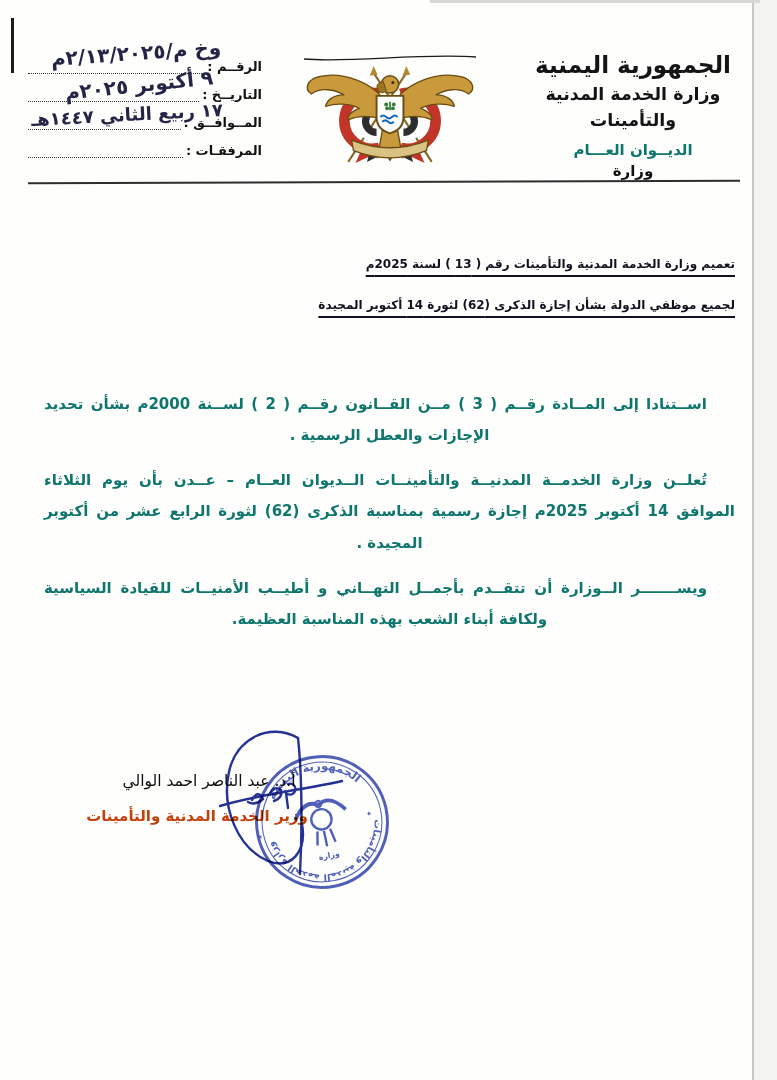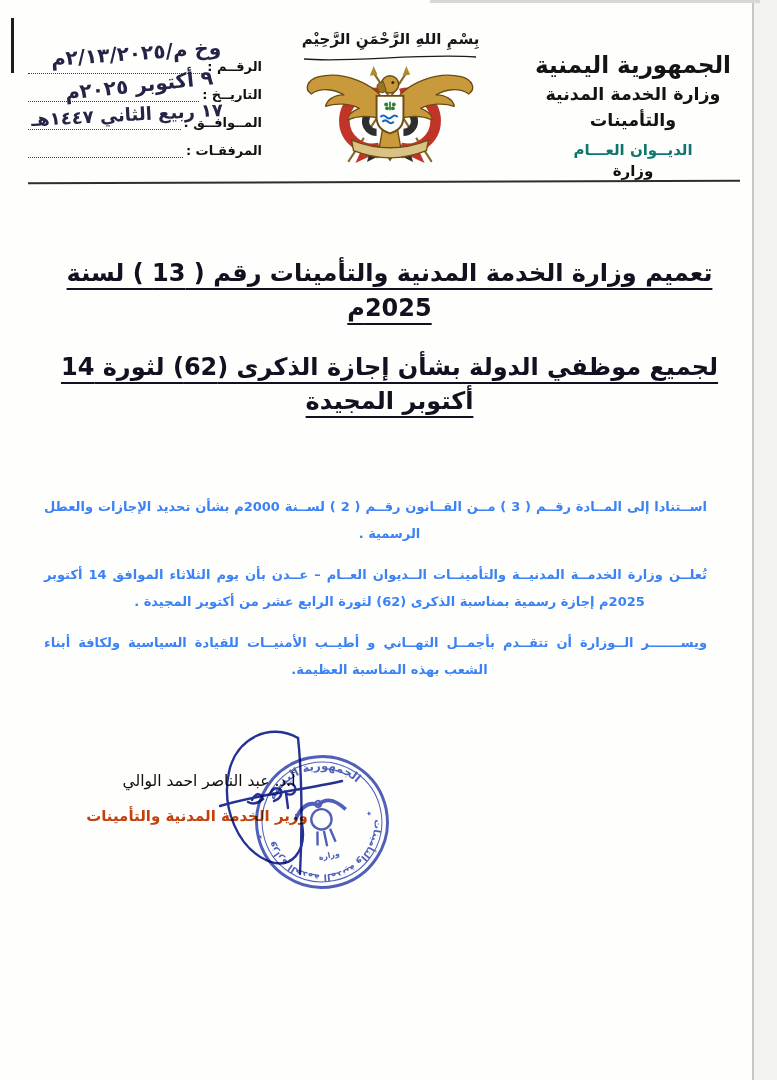--- a/index.html
+++ b/index.html
@@ -32,24 +32,24 @@
   .field-dots{flex:1; border-bottom:1.6px dotted #3c3c3c; height:13px; margin-right:3px;}
   .hand{position:absolute; color:#242447; font-weight:bold; white-space:nowrap; direction:rtl;}
   .hand-1{top:41px; left:26px; width:220px; font-size:20px; transform:rotate(-4deg); text-align:center;}
   .hand-2{top:73px; left:44px; width:190px; font-size:20px; transform:rotate(-6deg); text-align:center;}
   .hand-3{top:104px; left:12px; width:230px; font-size:18px; transform:rotate(-3deg); text-align:center;}
 
   .rule{position:absolute; top:181px; left:28px; width:712px; height:2px; background:#2e2e2e; transform:rotate(-0.2deg);}
 
   
   .content{position:absolute; top:256px; right:42px; left:44px;}
-  .doc-title{margin:0 0 24px 0; text-align:center; font-size:24px; font-weight:bold; color:#111120; line-height:1.45;}
+  .doc-title{margin:0 0 24px 0; text-align:right; font-size:12px; font-weight:bold; color:#111120; line-height:1.45;}
   .doc-title span{text-decoration:underline; text-decoration-thickness:1.5px; text-underline-offset:7px;}
   .doc-title.second{margin-bottom:74px;}
-  .para{margin:0 0 14px 0; font-size:13px; font-weight:bold; color:#3b82f6;
+  .para{margin:0 0 14px 0; font-size:15px; font-weight:bold; color:#0f766e;
     line-height:2.08; text-align:justify; text-align-last:center; text-indent:28px;}
 
   
   .sig-name{position:absolute; top:772px; left:88px; width:242px; text-align:center;
     font-size:15.5px; font-weight:normal; color:#0e0e0e; white-space:nowrap;}
   .sig-title{position:absolute; top:807px; left:76px; width:242px; text-align:center;
     font-size:15px; font-weight:bold; color:#c2410c; white-space:nowrap;}
   .signature-svg{position:absolute; top:720px; left:210px; width:142px; height:160px;
     mix-blend-mode:multiply;}
   .stamp-svg{position:absolute; top:752px; left:252px; width:140px; height:140px;
@@ -58,21 +58,20 @@
 </head>
 <body>
 
 <div class="page">
 
   <div class="edge-strip"></div>
   <div class="edge-line"></div>
   <div class="top-shade"></div>
   <div class="corner-tick"></div>
 
-  <div class="bismillah">بِسْمِ اللهِ الرَّحْمَنِ الرَّحِيْم</div>
   <svg class="bismillah-flourish" viewBox="0 0 180 12">
     <path d="M4,7 C50,11 120,1 176,5" stroke="#1c1c1c" stroke-width="1.3" fill="none"></path>
   </svg>
 
   <svg class="emblem" viewBox="0 0 200 112">
     <g stroke="#8a6a2a" stroke-width="2.2" stroke-linecap="round">
       <line x1="57" y1="102" x2="117" y2="10"></line>
       <line x1="143" y1="102" x2="83" y2="10"></line>
     </g>
     <path d="M113,13 l4,-10 l4,9 z" fill="#b08a30"></path>

